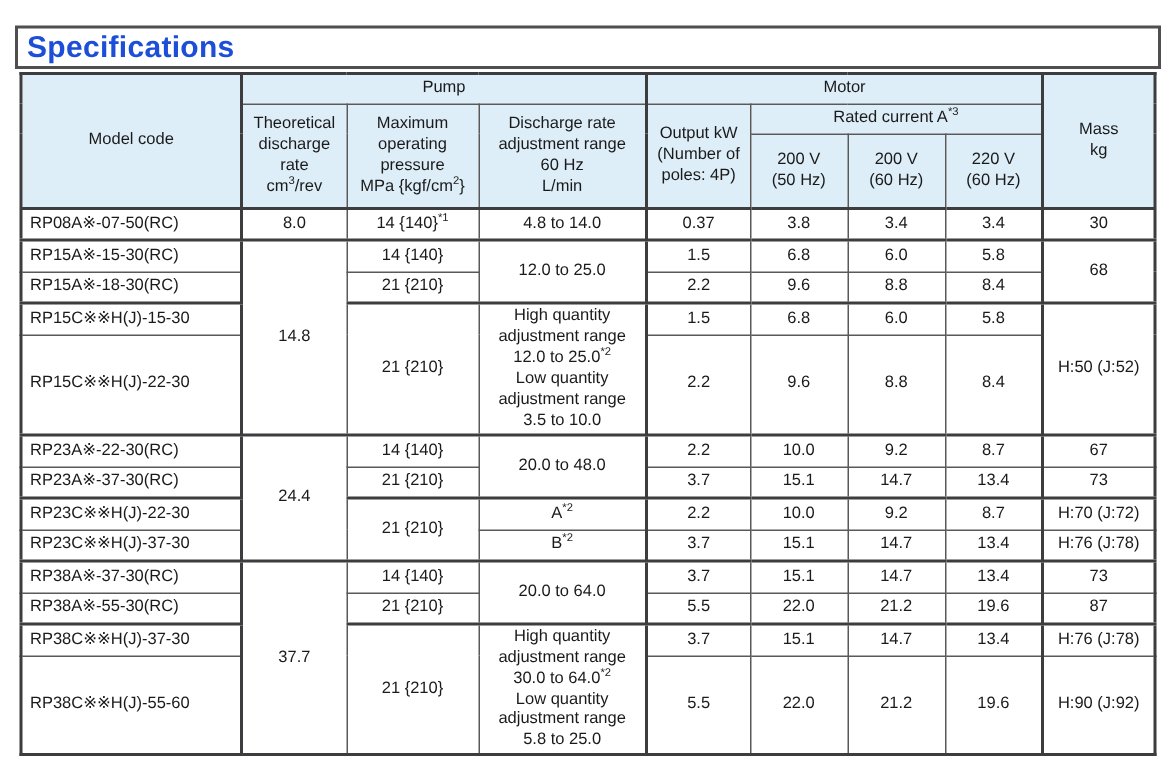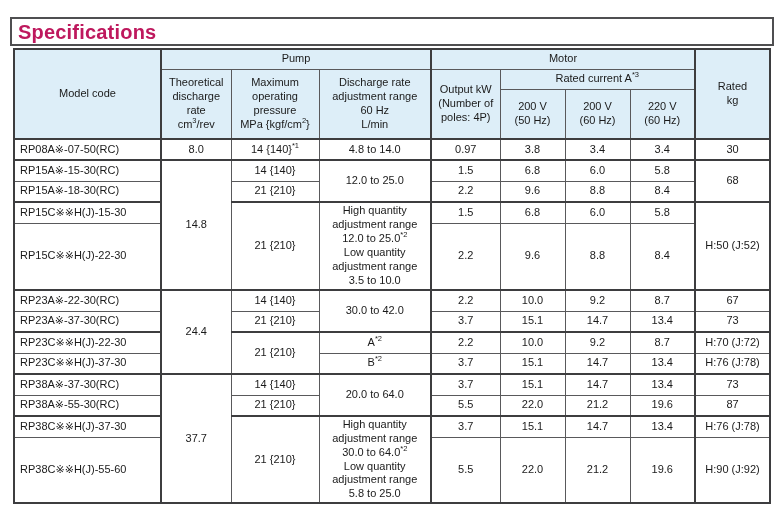--- a/index.html
+++ b/index.html
@@ -5,21 +5,21 @@
   html,body{margin:0;padding:0;}
   body{
     width:783px;height:516px;background:#ffffff;position:relative;
     font-family:"Liberation Sans","DejaVu Sans",sans-serif;color:#1a1a1a;
   }
   .titlebox{
     position:absolute;left:10px;top:17px;width:760px;height:25px;
     border:2px solid #4f4f51;background:#fff;display:flex;align-items:center;
   }
   .titlebox h1{
-    margin:0;padding-left:6px;font-size:20px;font-weight:bold;color:#be185d;
+    margin:0;padding-left:6px;font-size:20px;font-weight:bold;color:#1d4ed8;
     letter-spacing:0.2px;line-height:1;
   }
   table.spec{
     position:absolute;left:13px;top:48px;width:756px;
     border-collapse:collapse;table-layout:fixed;
     border:2px solid #3d3d3f;
   }
   .spec th,.spec td{
     border:1px solid #59595b;
     font-size:11px;font-weight:normal;
@@ -55,21 +55,21 @@
       <col style="width:65px">
       <col style="width:65px">
       <col style="width:65px">
       <col style="width:75px">
   </colgroup>
   <thead>
     <tr class="h1">
       <th rowspan="3" class="vb">Model code</th>
       <th colspan="3" class="vb">Pump</th>
       <th colspan="4" class="vb">Motor</th>
-      <th rowspan="3">Rated
+      <th rowspan="3">Mass
 kg</th>
     </tr>
     <tr class="h2">
       <th rowspan="2">Theoretical
 discharge
 rate
 cm<sup>3</sup>/rev</th>
       <th rowspan="2">Maximum
 operating
 pressure
@@ -91,21 +91,21 @@
       <th class="vb">220 V
 (60 Hz)</th>
     </tr>
   </thead>
   <tbody>
     <tr class="gb">
       <td class="model vb">RP08A※-07-50(RC)</td>
       <td>8.0</td>
       <td>14 {140}<sup>*1</sup></td>
       <td class="vb">4.8 to 14.0</td>
-      <td>0.97</td>
+      <td>0.37</td>
       <td>3.8</td>
       <td>3.4</td>
       <td class="vb">3.4</td>
       <td>30</td>
     </tr>
     <tr class="gb">
       <td class="model vb">RP15A※-15-30(RC)</td>
       <td rowspan="4">14.8</td>
       <td>14 {140}</td>
       <td rowspan="2" class="vb">12.0 to 25.0</td>
@@ -142,21 +142,21 @@
       <td class="model vb">RP15C※※H(J)-22-30</td>
       <td>2.2</td>
       <td>9.6</td>
       <td>8.8</td>
       <td class="vb">8.4</td>
     </tr>
     <tr class="gb">
       <td class="model vb">RP23A※-22-30(RC)</td>
       <td rowspan="4">24.4</td>
       <td>14 {140}</td>
-      <td rowspan="2" class="vb">30.0 to 42.0</td>
+      <td rowspan="2" class="vb">20.0 to 48.0</td>
       <td>2.2</td>
       <td>10.0</td>
       <td>9.2</td>
       <td class="vb">8.7</td>
       <td>67</td>
     </tr>
     <tr>
       <td class="model vb">RP23A※-37-30(RC)</td>
       <td>21 {210}</td>
       <td>3.7</td>

